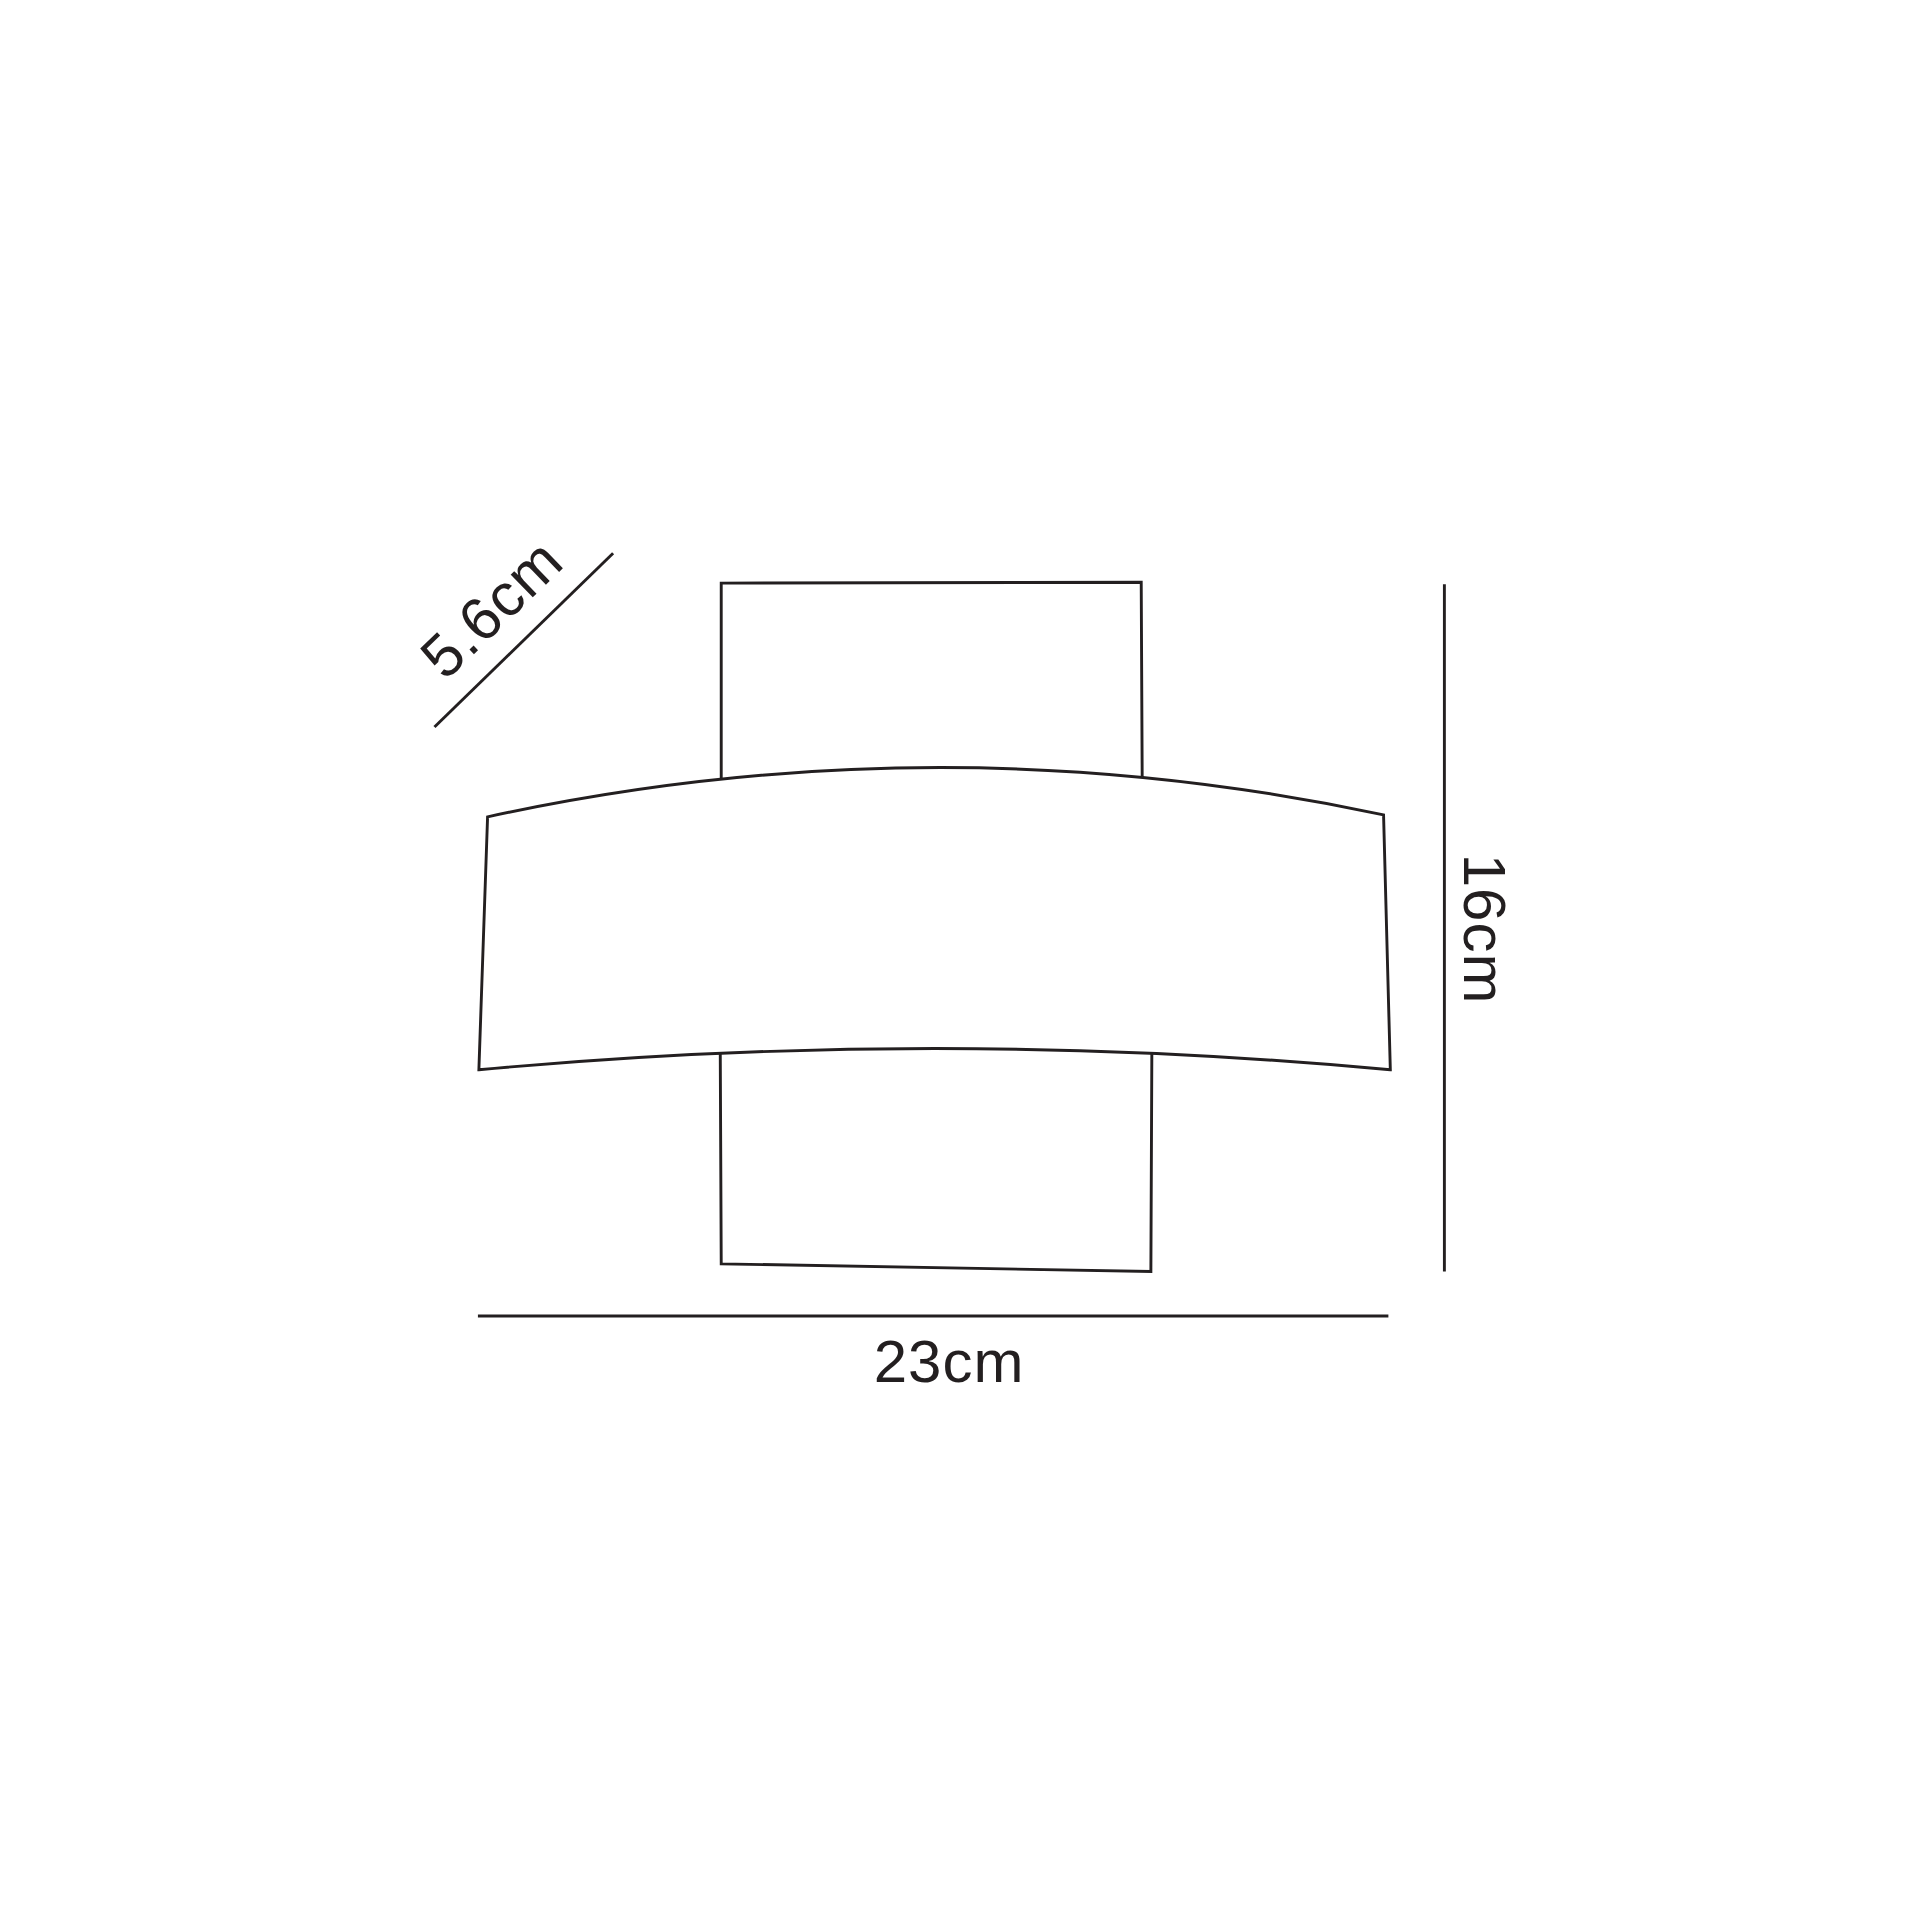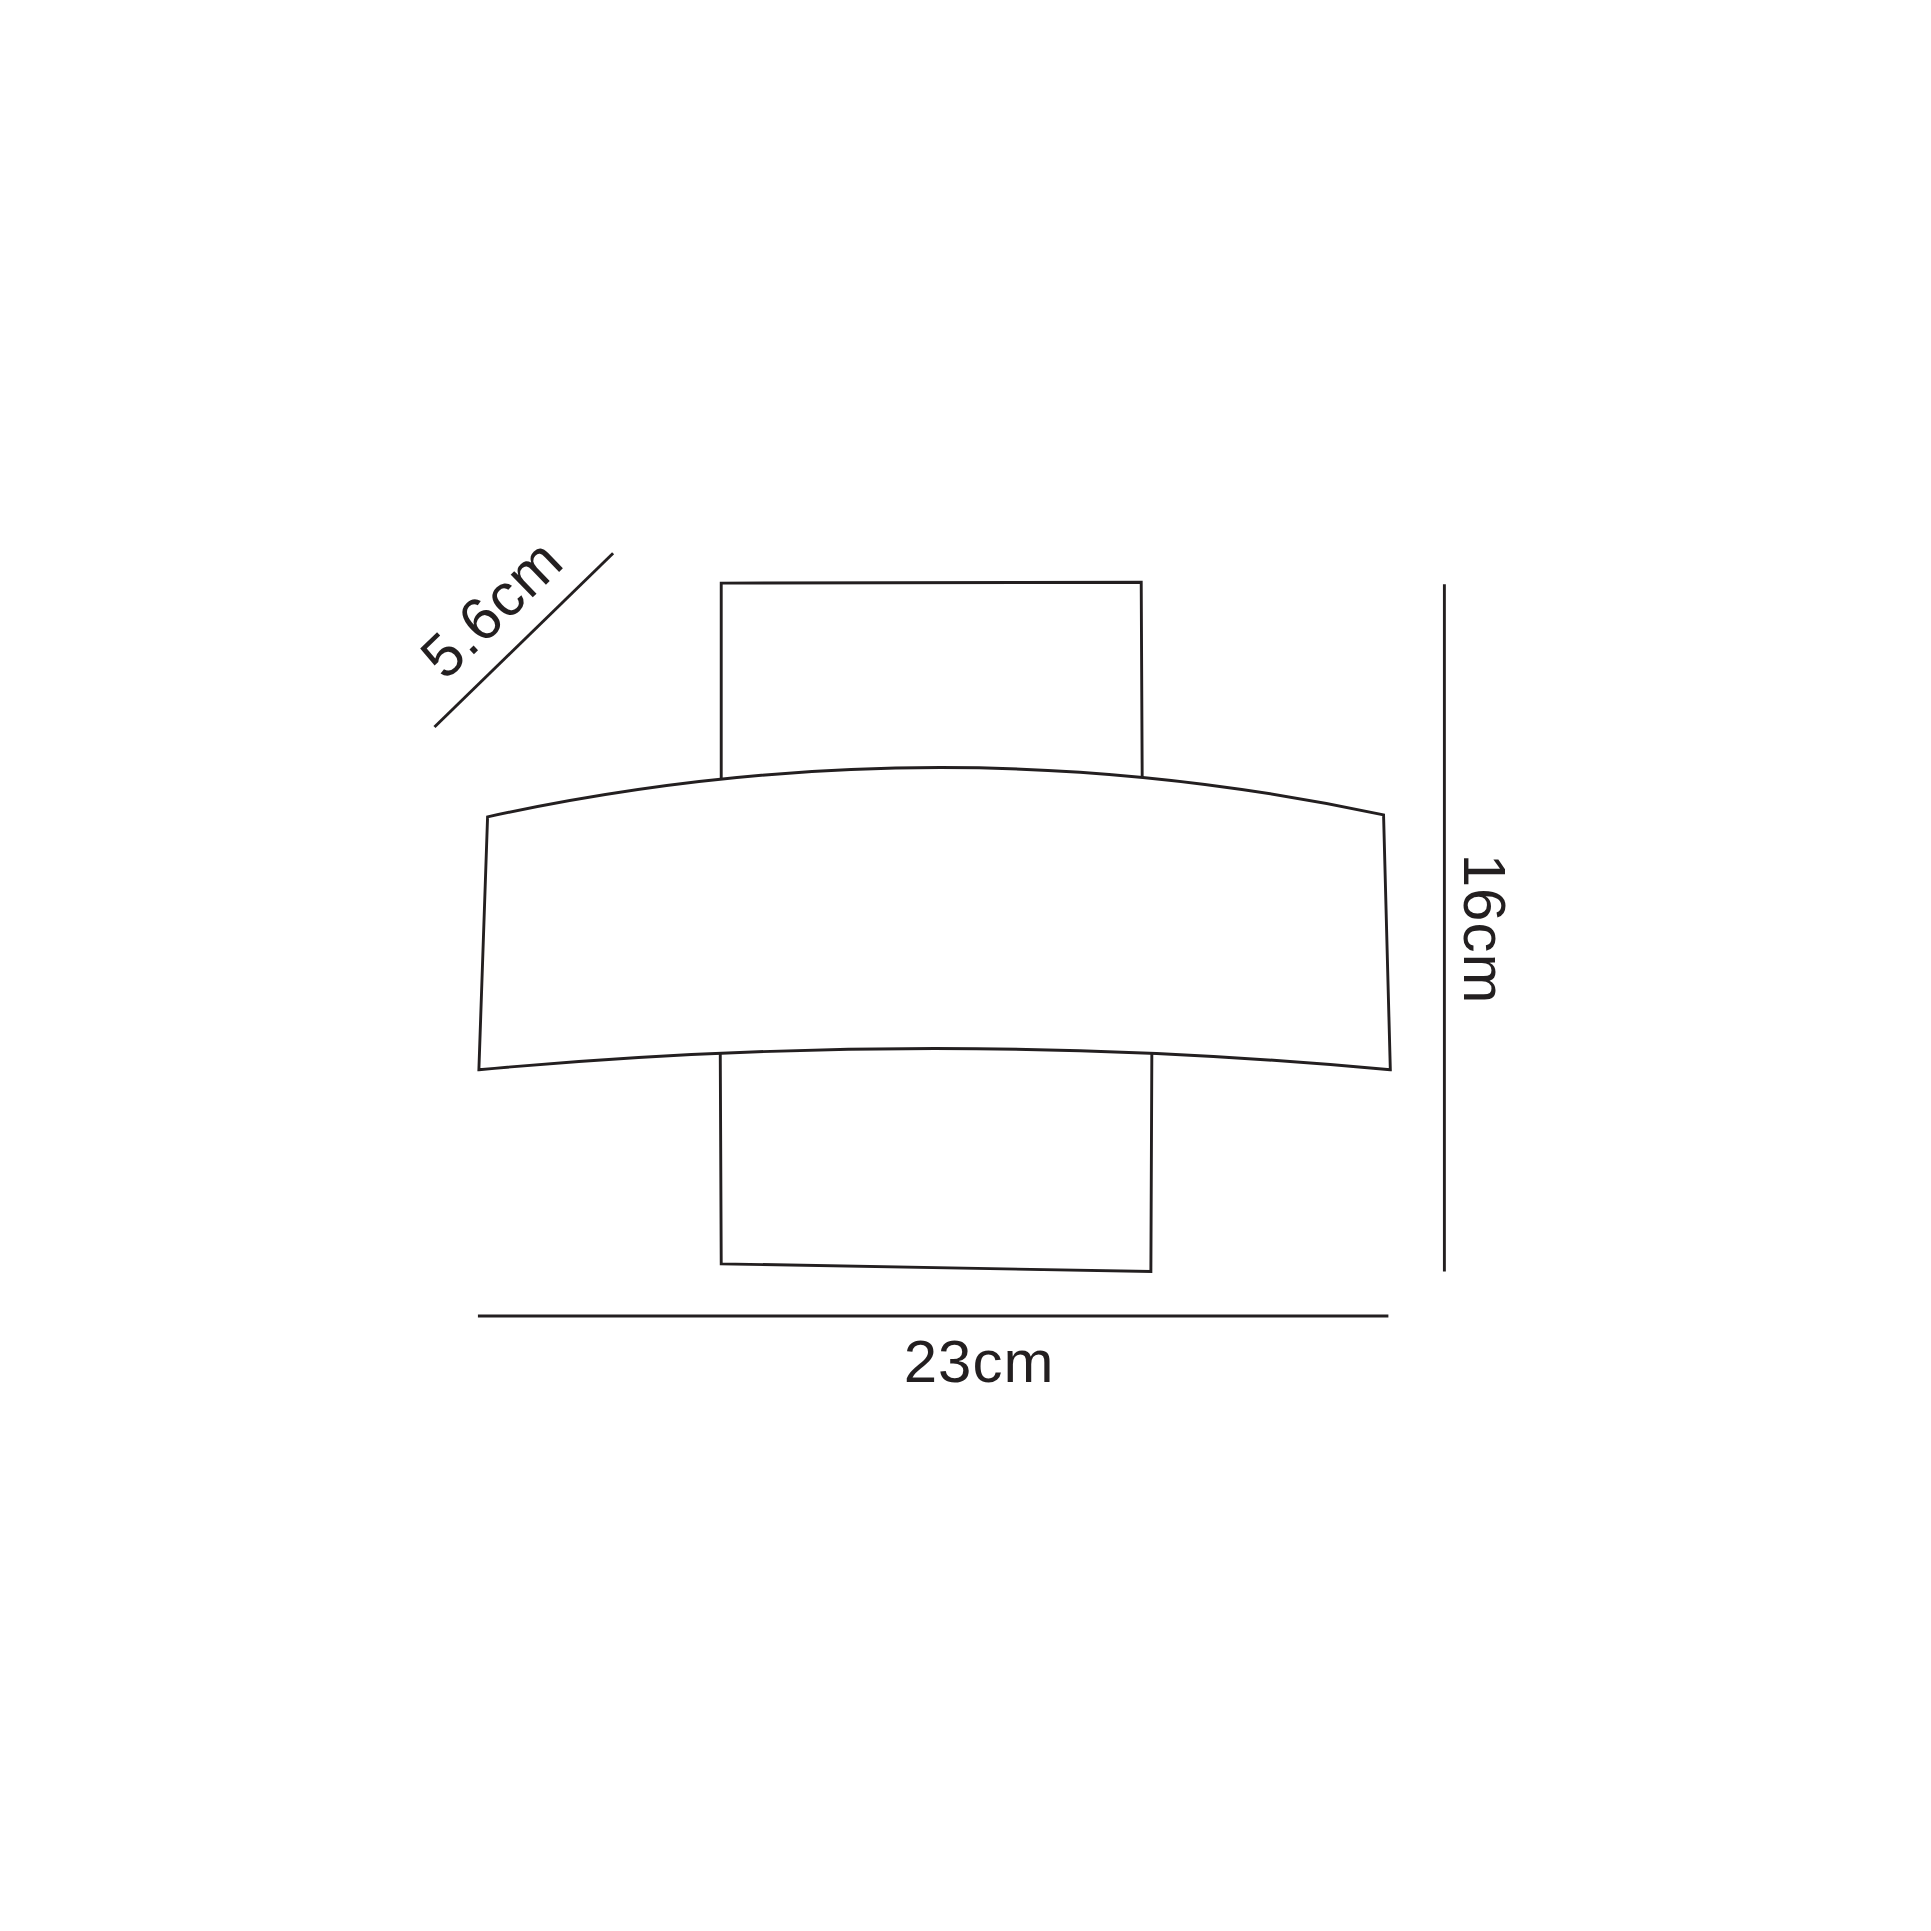--- a/index.html
+++ b/index.html
@@ -42,21 +42,21 @@
     left: 492px;
     top: 609px;
     transform: translate(-50%, -50%) rotate(-44deg);
   }
   .label-height {
     left: 1484px;
     top: 929px;
     transform: translate(-50%, -50%) rotate(90deg);
   }
   .label-width {
-    left: 979px;
+    left: 949px;
     top: 1362px;
     transform: translate(-50%, -50%);
   }
 </style>
 </head>
 <body>
 
 <div class="canvas">
 
   <svg class="drawing" width="1931" height="1931" viewBox="0 0 2000 2000">

